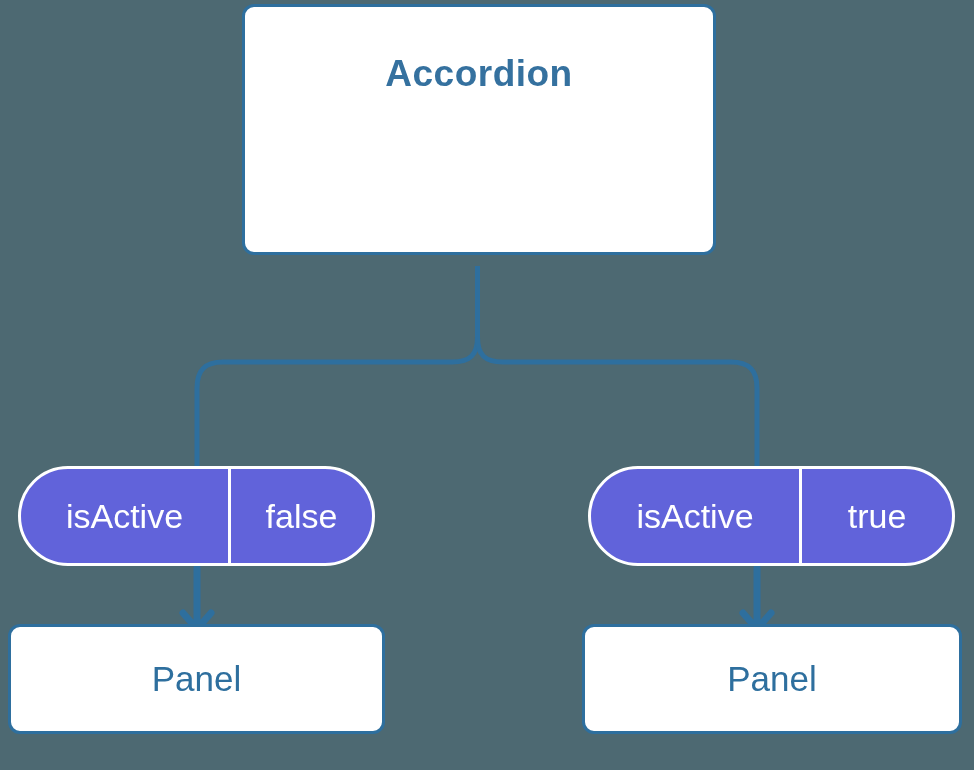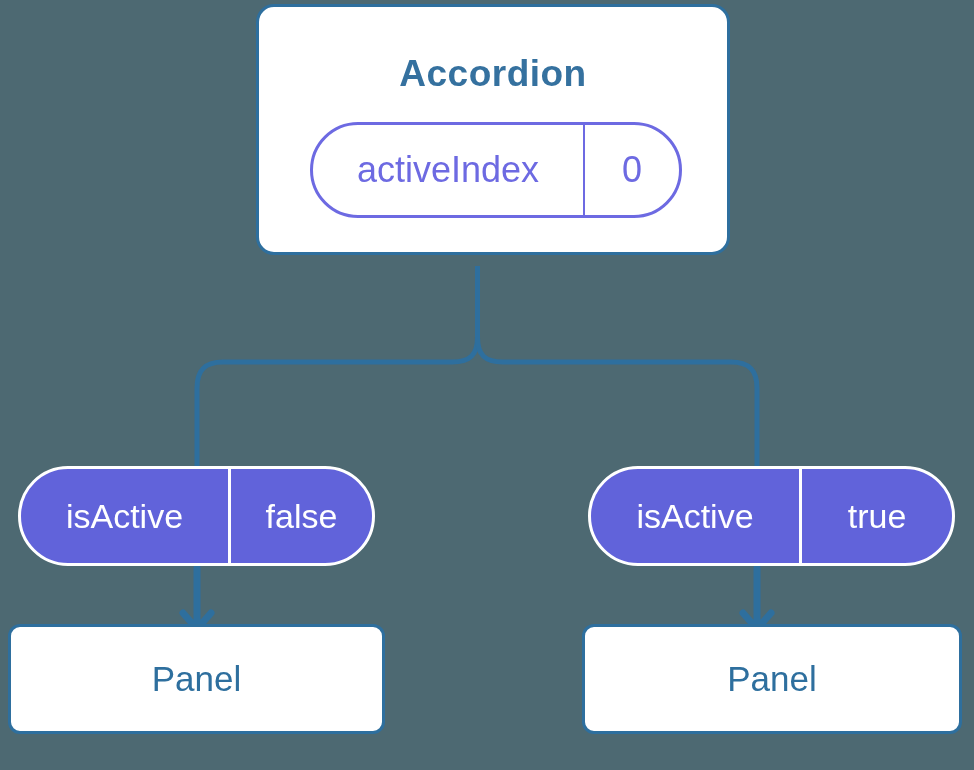--- a/index.html
+++ b/index.html
@@ -28,25 +28,25 @@
     fill: none;
     stroke: var(--line, #2e6f9e);
     stroke-width: 7;
     stroke-linecap: round;
     stroke-linejoin: round;
   }
 
   
   .root-box {
     position: absolute;
-    left: 256px; top: 4px;
+    left: 242px; top: 4px;
     width: 474px; height: 251px;
     background: var(--box-bg, #ffffff);
     border: 3px solid var(--box-border, #2e6f9e);
-    border-radius: 18px;
+    border-radius: 12px;
     box-sizing: border-box;
     z-index: 2;
   }
   .root-title {
     position: absolute;
     top: 46px; left: 0; right: 0;
     text-align: center;
     font-size: 37px;
     font-weight: 600;
     letter-spacing: 0.5px;
@@ -132,24 +132,20 @@
 
   <svg class="connectors" width="974" height="770" viewBox="0 0 974 770" aria-hidden="true">
     <path class="branch" d="M477.5 266 L477.5 337 C477.5 355 470 362 452 362 L223 362 C205 362 197 370 197 388 L197 560"></path>
     <path class="branch" d="M477.5 266 L477.5 337 C477.5 355 485 362 503 362 L731 362 C749 362 757 370 757 388 L757 560"></path>
     <path class="arrow" d="M197 568 L197 628 M183 613 L197 629 L211 613"></path>
     <path class="arrow" d="M757 568 L757 628 M743 613 L757 629 L771 613"></path>
   </svg>
 
   <div class="root-box">
     <div class="root-title">Accordion</div>
-    <div class="state-pill">
-      <span class="cell name">activeIndex</span>
-      <span class="cell value">0</span>
-    </div>
   </div>
 
   <div class="prop-pill left">
     <span class="cell name">isActive</span>
     <span class="cell value">false</span>
   </div>
 
   <div class="prop-pill right">
     <span class="cell name">isActive</span>
     <span class="cell value">true</span>

